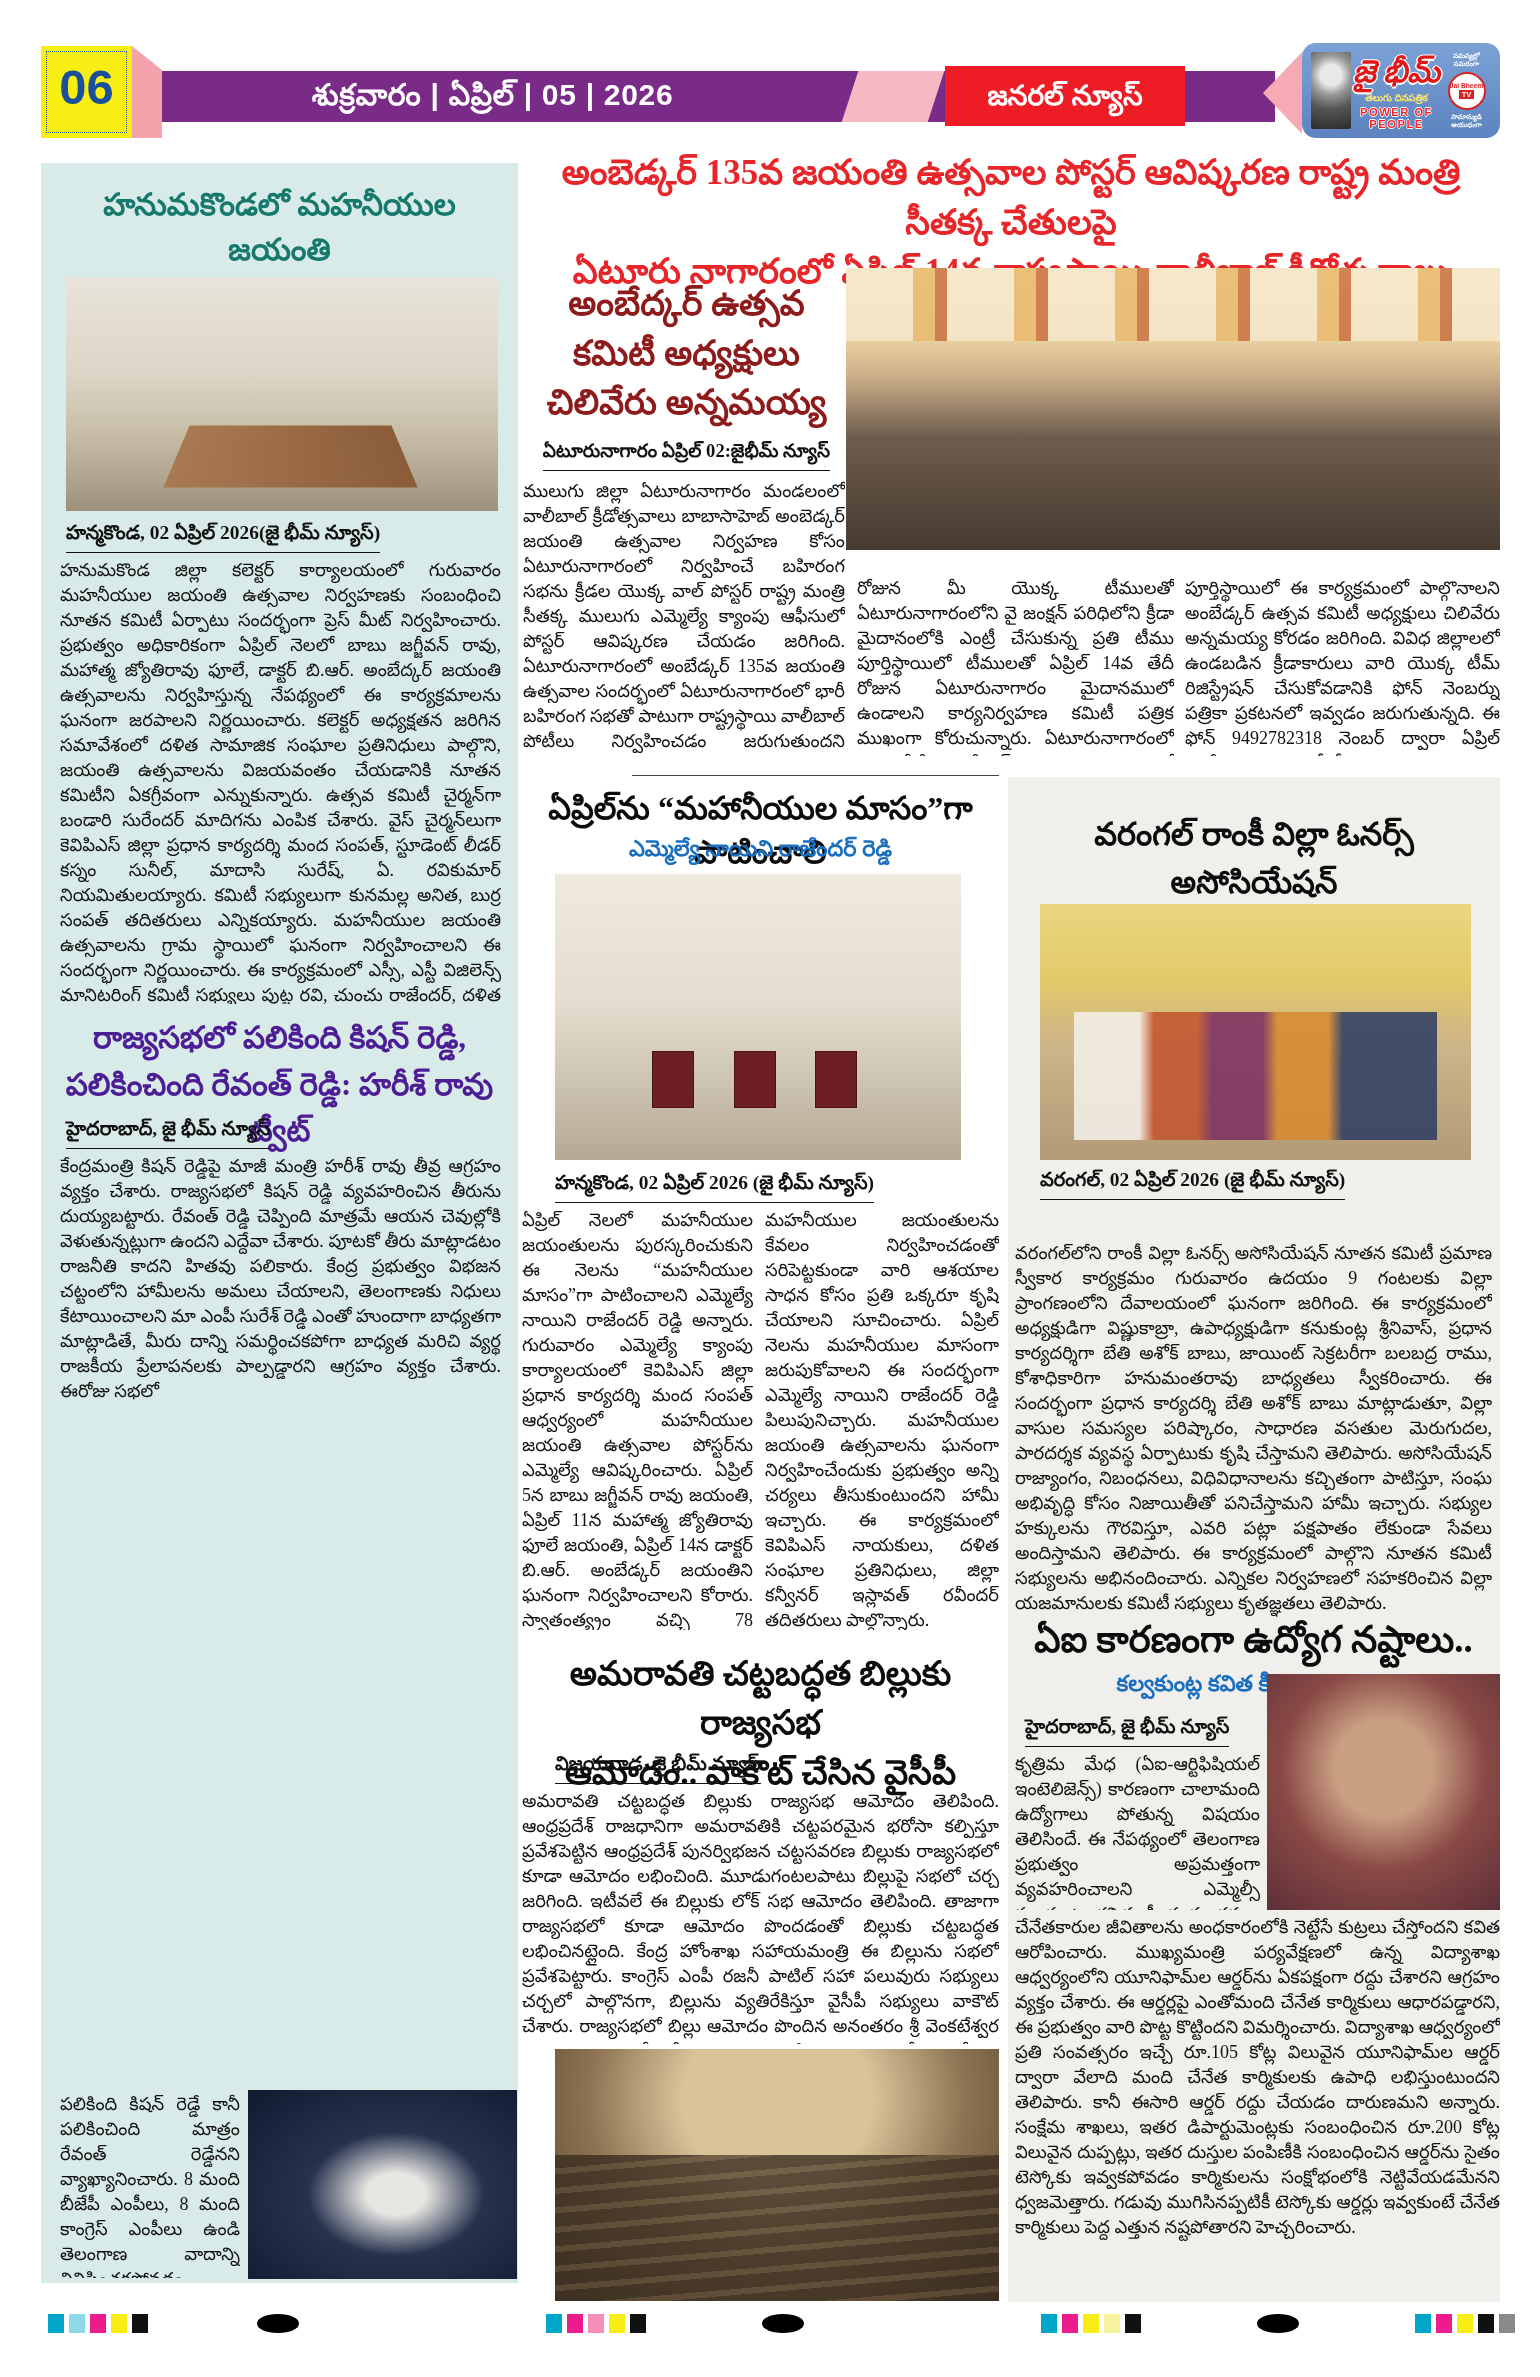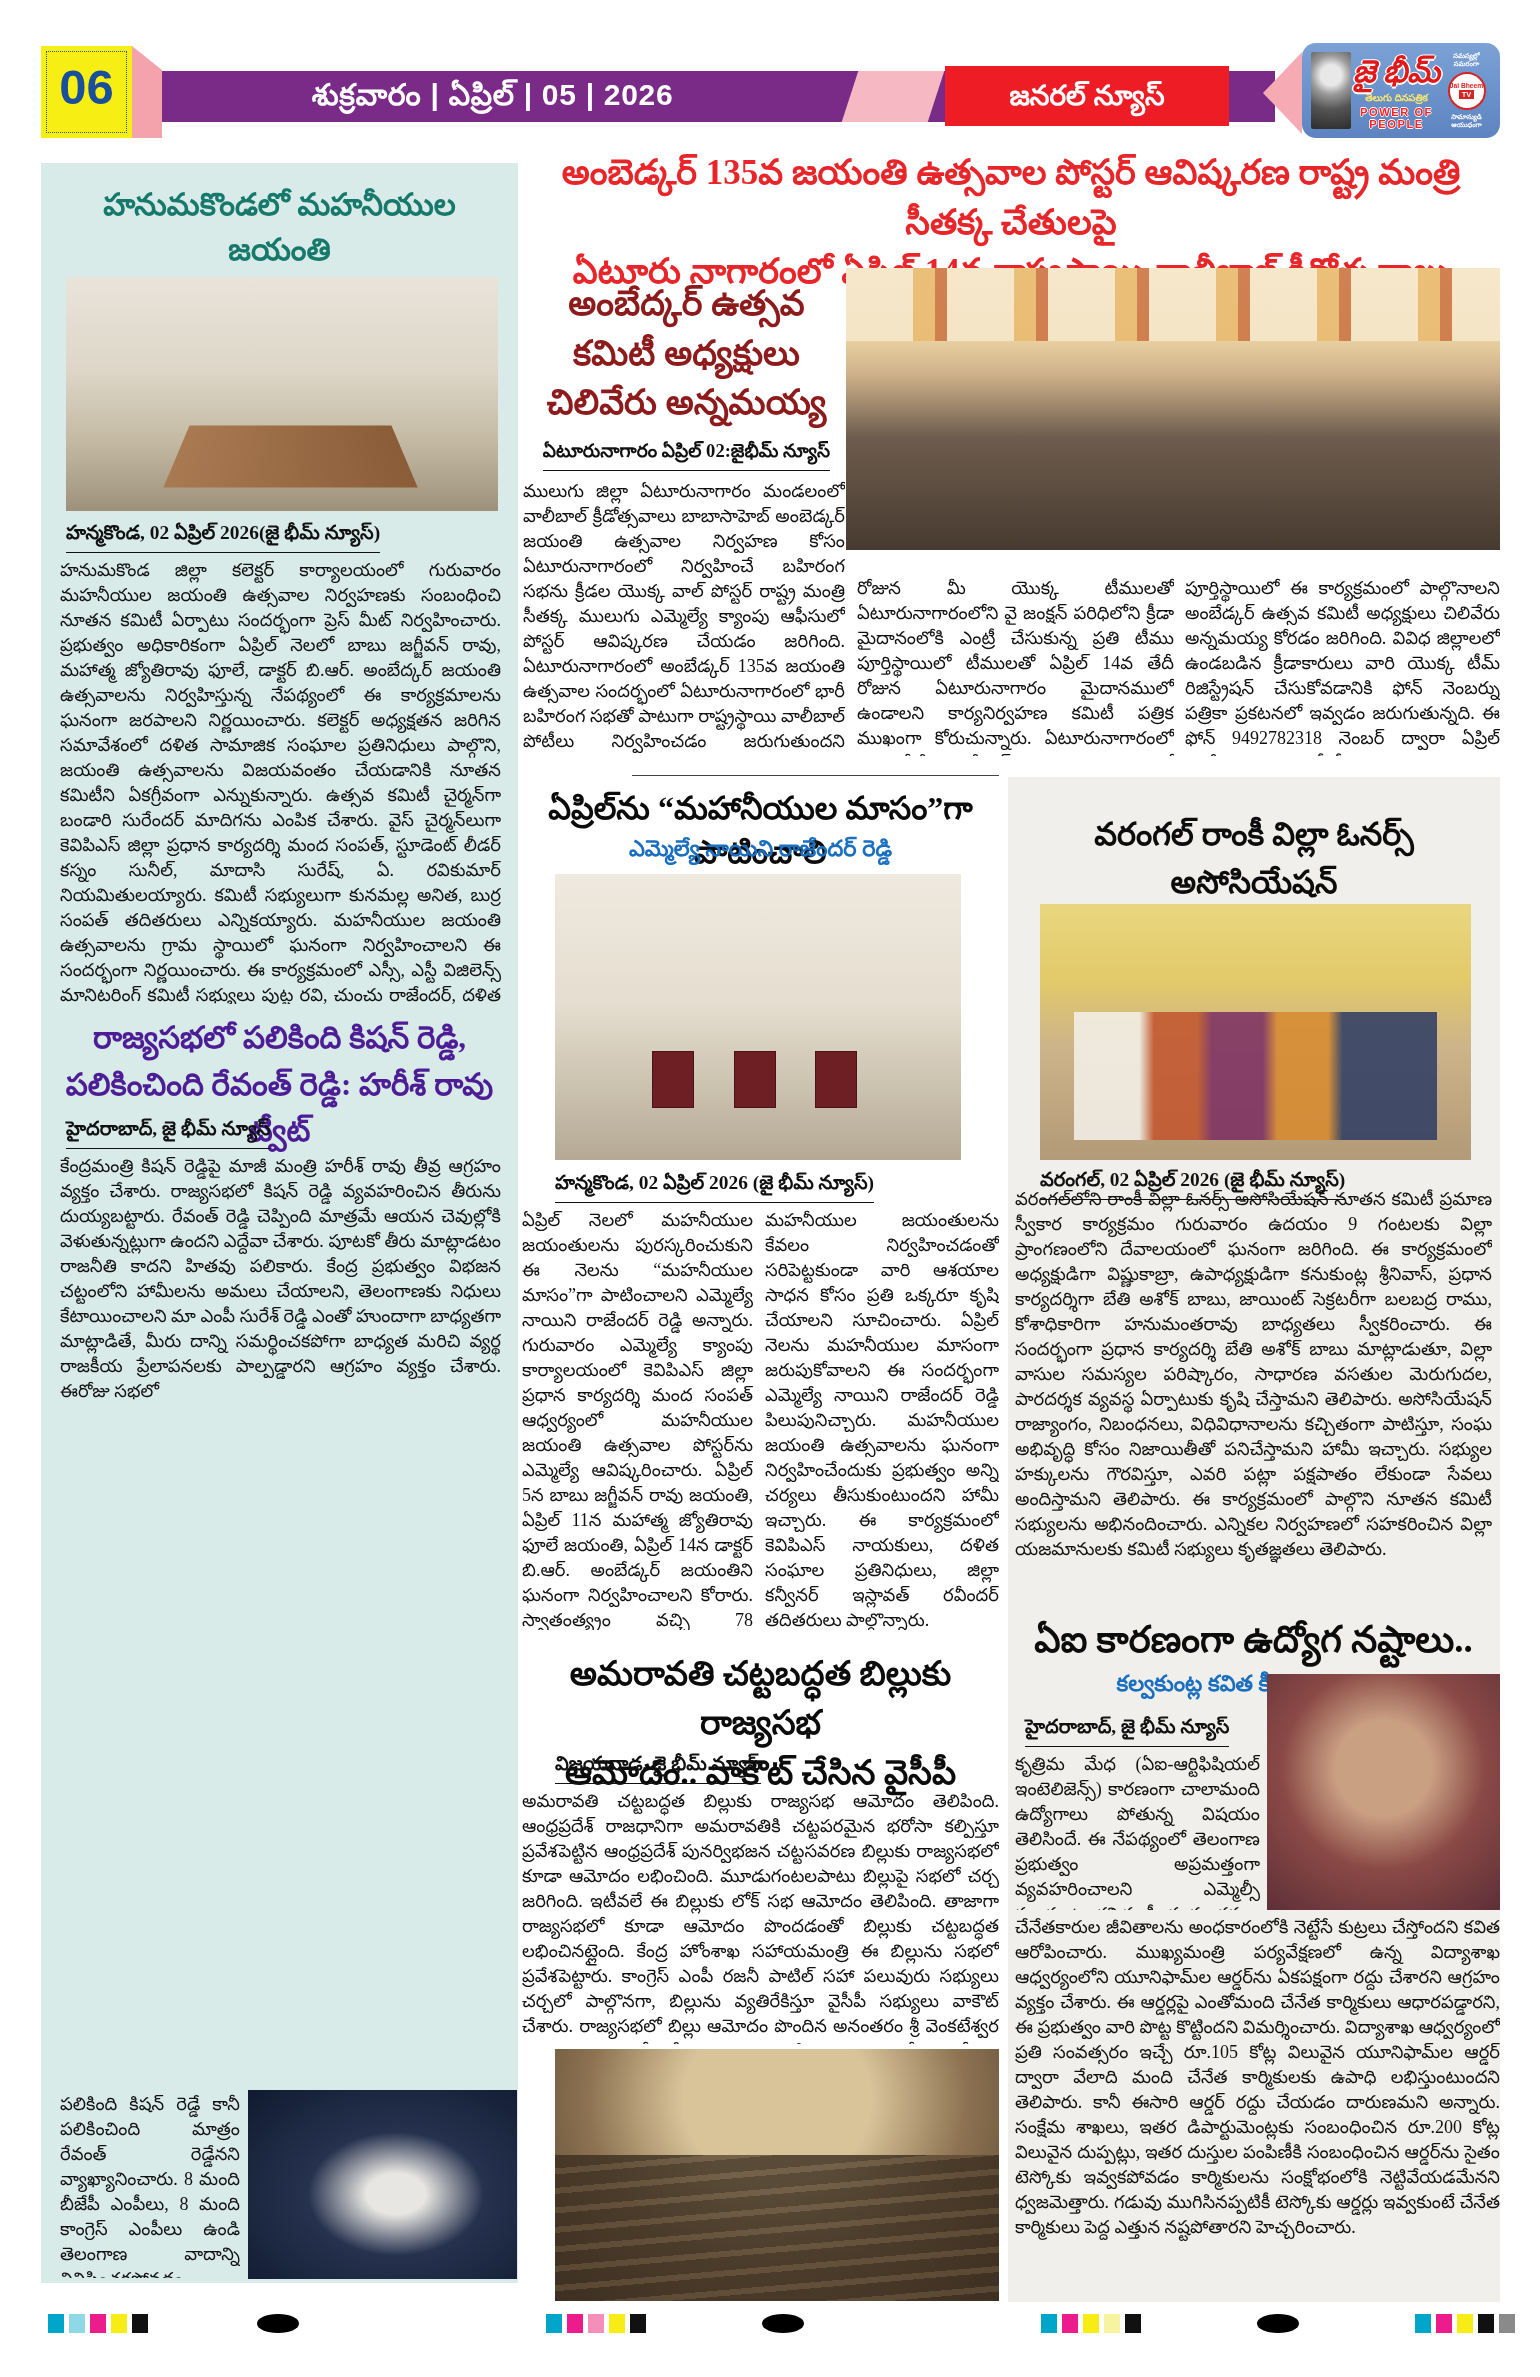--- a/index.html
+++ b/index.html
@@ -9,21 +9,21 @@
 
   
   .hdr-bar{left:112px;top:71px;width:1163px;height:51px;background:#7a2b88;}
   .pagenum{left:41px;top:46px;width:91px;height:92px;background:#f7ef13;z-index:3;}
   .pagenum .dot{position:absolute;left:5.2px;top:5.2px;right:5.2px;bottom:5.2px;border:1.5px dotted #2a56a4;}
   .pagenum .n{position:absolute;width:100%;top:13.4px;text-align:center;font:bold 49px "Liberation Sans",sans-serif;color:#1a4f9c;}
   .fold{left:132px;top:46px;width:30px;height:92px;background:#f4a3ad;clip-path:polygon(0 0,100% 26%,100% 100%,0 100%);z-index:2;}
   .dateline{left:239px;top:78px;width:507px;text-align:center;color:#fff;
             font:bold 30px "Liberation Sans",sans-serif;z-index:4;letter-spacing:0.7px;}
   .pinkslant{left:850px;top:71px;width:86px;height:51px;background:#f6b9c3;transform:skewX(-18deg);z-index:3;}
-  .badge{left:945px;top:66px;width:284px;height:60px;background:#ee1c25;z-index:4;
+  .badge{left:945px;top:66px;width:240px;height:60px;background:#ee1c25;z-index:4;
          color:#fff;font:bold 28px "Liberation Sans",sans-serif;text-align:center;line-height:60px;}
   .pinkchev{left:1263px;top:52px;width:39px;height:82px;background:#f6aab4;clip-path:polygon(100% 0,100% 100%,0 50%);z-index:3;}
   .logo{left:1302px;top:43px;width:198px;height:95px;background:linear-gradient(180deg,#7ba1d6 0%,#5d84c0 100%);
         border-radius:14px;z-index:4;display:flex;align-items:stretch;padding:9px;box-sizing:border-box;}
   .logo .portrait{width:40px;border-radius:2.2px;background:
         radial-gradient(circle at 50% 30%, #e8e8e8 0 18%, #9a9a9a 34%, #555 60%, #2c2c2c 100%);}
   .logo .mid{flex:1;text-align:center;position:relative;}
   .logo .title{font:bold italic 31px "Liberation Serif",serif;color:#e01818;
         text-shadow:-1.5px 0 #fff,1.5px 0 #fff,0 -1.5px #fff,0 1.5px #fff;line-height:40px;}
   .logo .subtitle{font:bold 9.7px "Liberation Sans",sans-serif;color:#ffe96a;line-height:12px;}
@@ -79,21 +79,21 @@
   .e-hl{left:522px;top:1649px;width:477px;color:#0c0c0c;font-size:34px;line-height:1.45;}
   .e-byline{left:555px;top:1753px;}
   .e-body{left:522px;top:1789px;width:477px;height:255px;}
   .e-photo{left:555px;top:2049px;width:444px;height:252px;}
 
   
   .rightbg{left:1008px;top:777px;width:492px;height:1525px;background:#f0efeb;}
   .f-hl{left:1020px;top:810px;width:468px;color:#0c0c0c;font-size:32px;line-height:1.5;}
   .f-photo{left:1040px;top:904px;width:431px;height:256px;}
   .f-byline{left:1040px;top:1169px;text-decoration:underline;}
-  .f-body{left:1015px;top:1187px;width:477px;height:409px;}
+  .f-body{left:1015px;top:1241px;width:477px;height:409px;}
   .g-hl{left:1015px;top:1618px;width:477px;color:#0c0c0c;font-size:37px;}
   .g-sub{left:1015px;top:1671px;width:477px;color:#1b6fc0;font-size:22.4px;font-weight:bold;text-align:center;}
   .g-byline{left:1025px;top:1716px;}
   .g-photo{left:1267px;top:1674px;width:233px;height:236px;}
   .g-body1{left:1015px;top:1752px;width:245px;height:158px;}
   .g-body2{left:1015px;top:1915px;width:485px;height:382px;}
 
   
   .photo{position:absolute;overflow:hidden;}
   .ph-meeting{background:linear-gradient(180deg,#e9e4da 0%,#ddd6c8 40%,#c4baa3 70%,#9d917b 100%);}

